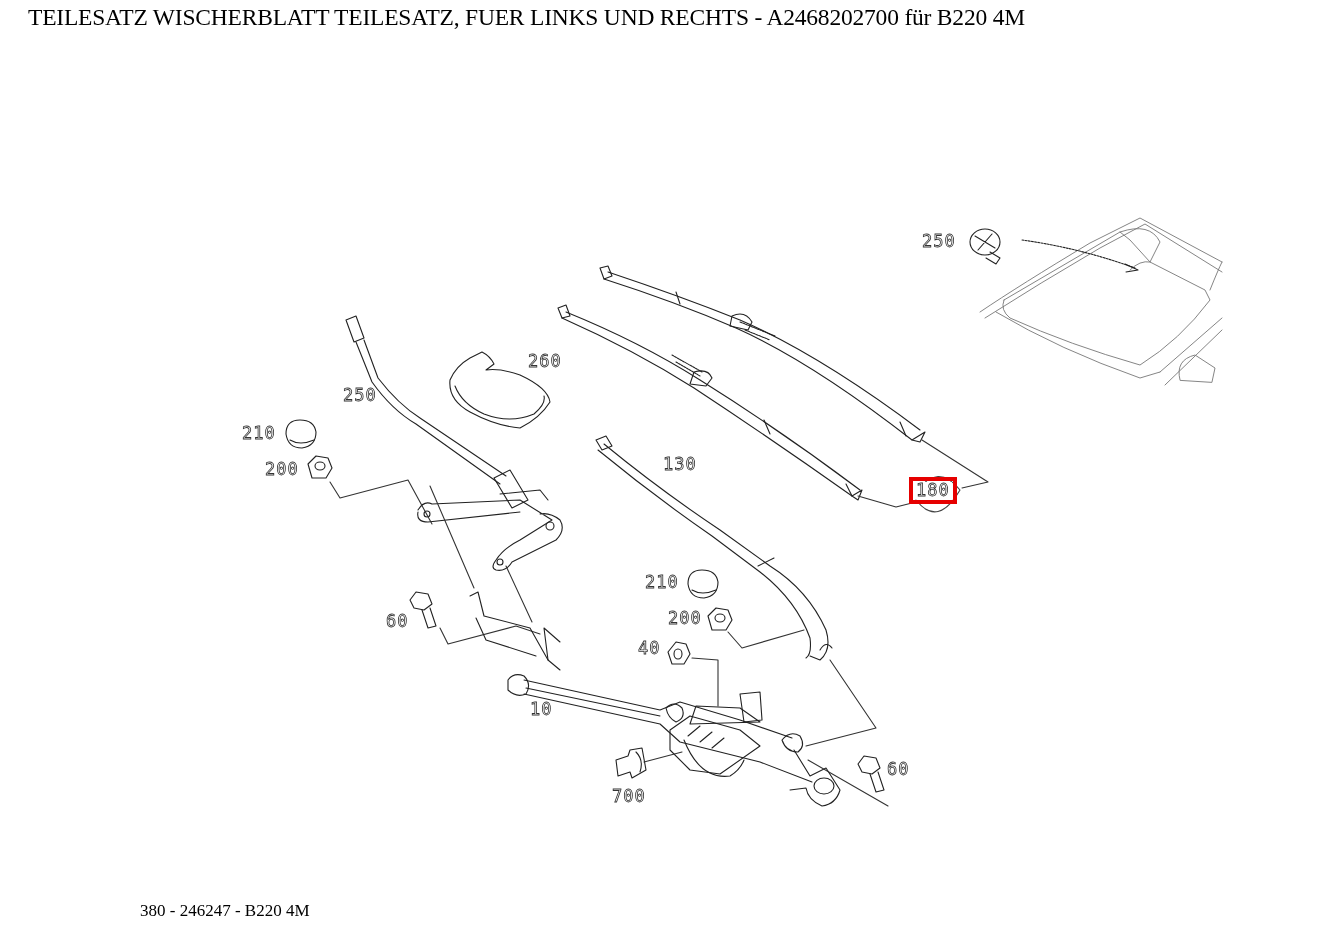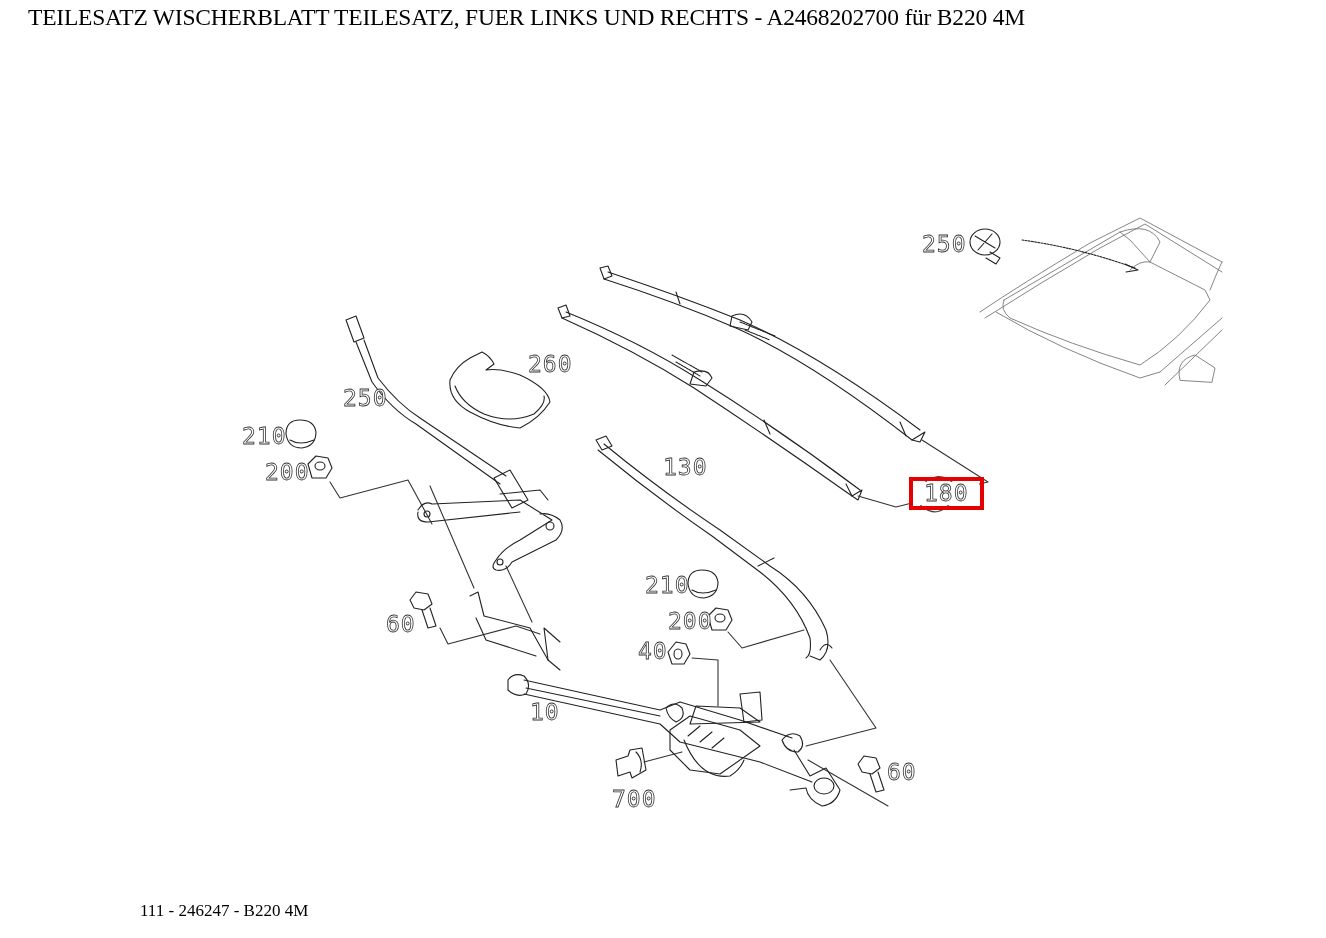--- a/index.html
+++ b/index.html
@@ -1,21 +1,21 @@
 <!DOCTYPE html>
 <html><head>
 <meta charset="utf-8">
 <style>
   html, body { margin: 0; padding: 0; background: #ffffff; }
   body { width: 1326px; height: 938px; position: relative; overflow: hidden; font-family: "DejaVu Serif", "Liberation Serif", serif; color: #000; }
   .page-title { position: absolute; left: 20px; top: 4px; font-family: "Liberation Serif", "DejaVu Serif", serif; font-size: 23.5px; letter-spacing: -0.2px; white-space: nowrap; margin-left: 8px; }
   .footer { position: absolute; left: 140px; top: 901px; font-family: "Liberation Serif", "DejaVu Serif", serif; font-size: 17px; white-space: nowrap; }
   .diagram { position: absolute; left: 0; top: 0; width: 1326px; height: 938px; }
-  .callout { position: absolute; font-family: "DejaVu Sans Mono", "Liberation Mono", monospace; font-size: 23px; color: #fff; -webkit-text-stroke: 0.8px #333; letter-spacing: 1px; cursor: pointer; line-height: 1; }
-  .callout.highlight { outline: 4px solid #e60000; outline-offset: 1px; background: #fff; padding: 0 10px; }
+  .callout { position: absolute; font-family: "DejaVu Sans Mono", "Liberation Mono", monospace; font-size: 17px; color: #fff; -webkit-text-stroke: 0.8px #333; letter-spacing: 1px; cursor: pointer; line-height: 1; }
+  .callout.highlight { outline: 4px solid #e60000; outline-offset: 1px; background: #fff; padding: 0 2px; }
 </style>
 </head>
 <body>
 
 <div class="page-title">TEILESATZ WISCHERBLATT TEILESATZ, FUER LINKS UND RECHTS - A2468202700 für B220 4M</div>
 
 <svg class="diagram" viewBox="0 0 1326 938" width="1326" height="938" xmlns="http://www.w3.org/2000/svg">
   <g fill="none" stroke="#222" stroke-width="1.1" stroke-linejoin="round" stroke-linecap="round">
 
     <g stroke="#777" stroke-width="0.9">
@@ -165,13 +165,13 @@
 <span class="callout" style="left:663px;top:456px">130</span>
 <span class="callout highlight" style="left:914px;top:482px">180</span>
 <span class="callout" style="left:645px;top:574px">210</span>
 <span class="callout" style="left:668px;top:610px">200</span>
 <span class="callout" style="left:386px;top:613px">60</span>
 <span class="callout" style="left:638px;top:640px">40</span>
 <span class="callout" style="left:530px;top:701px">10</span>
 <span class="callout" style="left:887px;top:761px">60</span>
 <span class="callout" style="left:612px;top:788px">700</span>
 
-<div class="footer">111 - 246247 - B220 4M</div>
+<div class="footer">380 - 246247 - B220 4M</div>
 
 </body></html>

